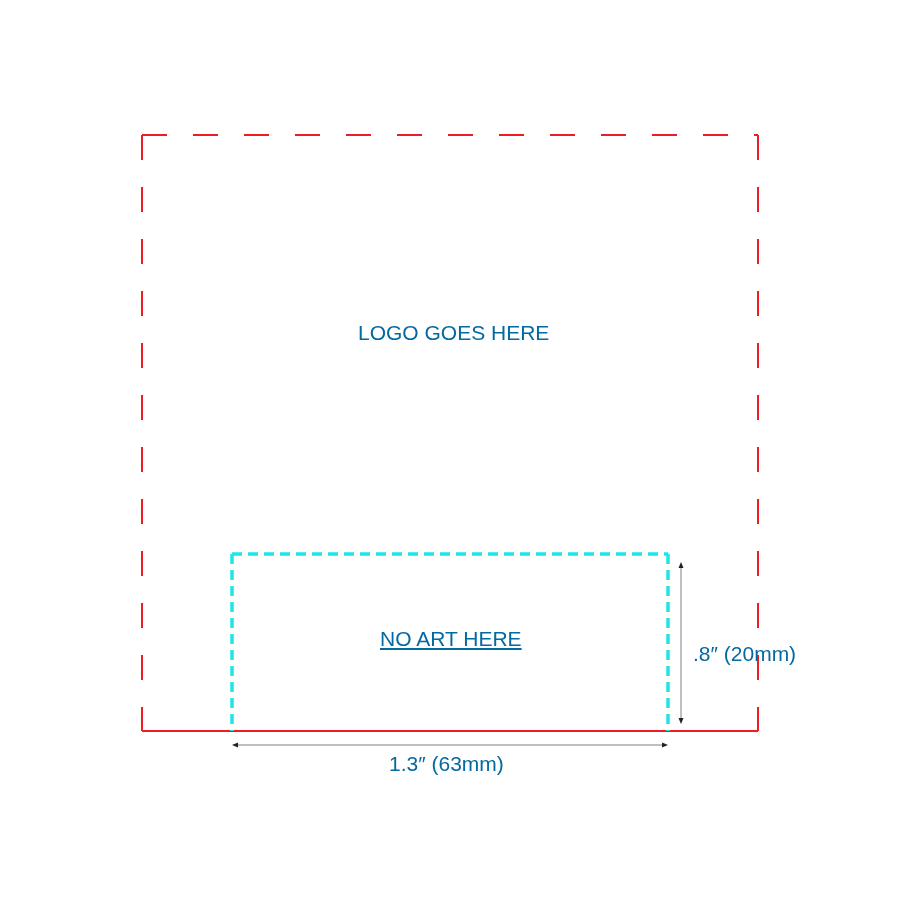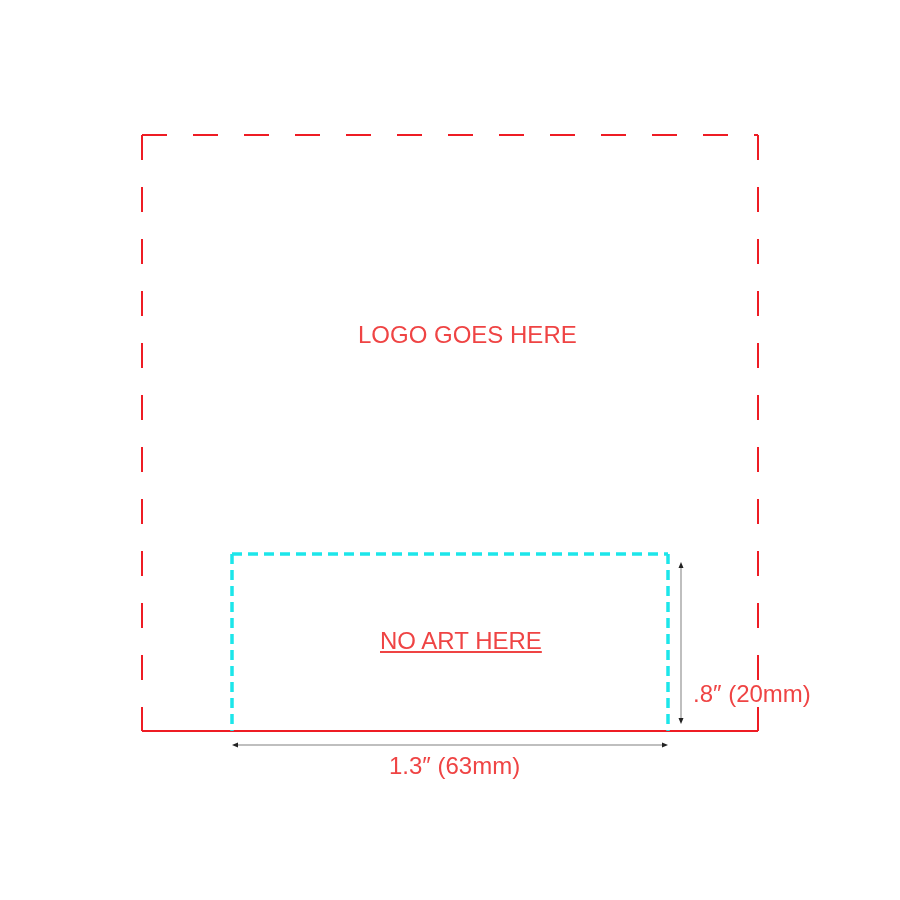--- a/index.html
+++ b/index.html
@@ -1,18 +1,18 @@
 <!DOCTYPE html>
 <html><head>
 <meta charset="utf-8">
 <style>
   html, body { margin:0; padding:0; background:#ffffff; }
   body { width:900px; height:900px; position:relative; overflow:hidden; font-family:"Liberation Sans", sans-serif; }
   svg { position:absolute; left:0; top:0; }
-  .lbl { position:absolute; color:#ef4444; font-size:24px; white-space:nowrap; font-family:"Liberation Sans", sans-serif; }
+  .lbl { position:absolute; color:#0369a1; font-size:21px; white-space:nowrap; font-family:"Liberation Sans", sans-serif; }
 </style>
 </head>
 <body>
 
 <svg width="900" height="900">
 
   <g stroke="#ee1c24" stroke-width="2" fill="none">
     <line x1="142" y1="135" x2="758" y2="135" stroke-dasharray="25,26"></line>
     <line x1="142" y1="135" x2="142" y2="731" stroke-dasharray="25,27"></line>
     <line x1="758" y1="135" x2="758" y2="731" stroke-dasharray="25,27"></line>
@@ -33,14 +33,14 @@
 
   <g>
     <line x1="236" y1="745" x2="664" y2="745" stroke="#aaaaaa" stroke-width="1.5"></line>
     <polygon points="232,745 238,742.5 238,747.5" fill="#222"></polygon>
     <polygon points="668,745 662,742.5 662,747.5" fill="#222"></polygon>
   </g>
 </svg>
 
 <div class="lbl" style="left:358px; top:321px;">LOGO GOES HERE</div>
 <div class="lbl" style="left:380px; top:627px;text-decoration:underline;">NO ART HERE</div>
-<div class="lbl" style="left:693px; top:680px;">.8″ (20mm)</div>
+<div class="lbl" style="left:693px; top:642px;">.8″ (20mm)</div>
 <div class="lbl" style="left:389px; top:752px;">1.3″ (63mm)</div>
 
 </body></html>

